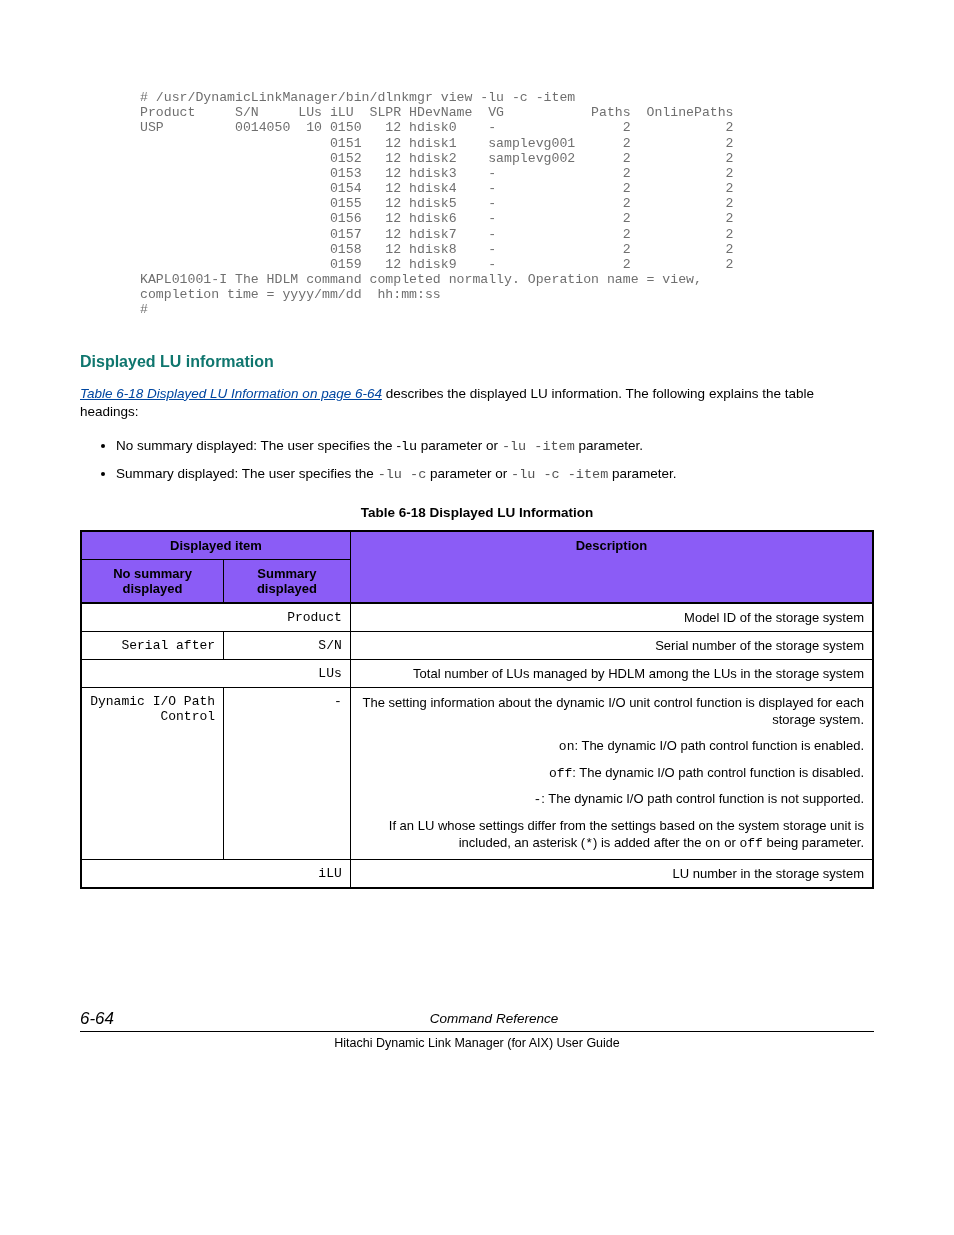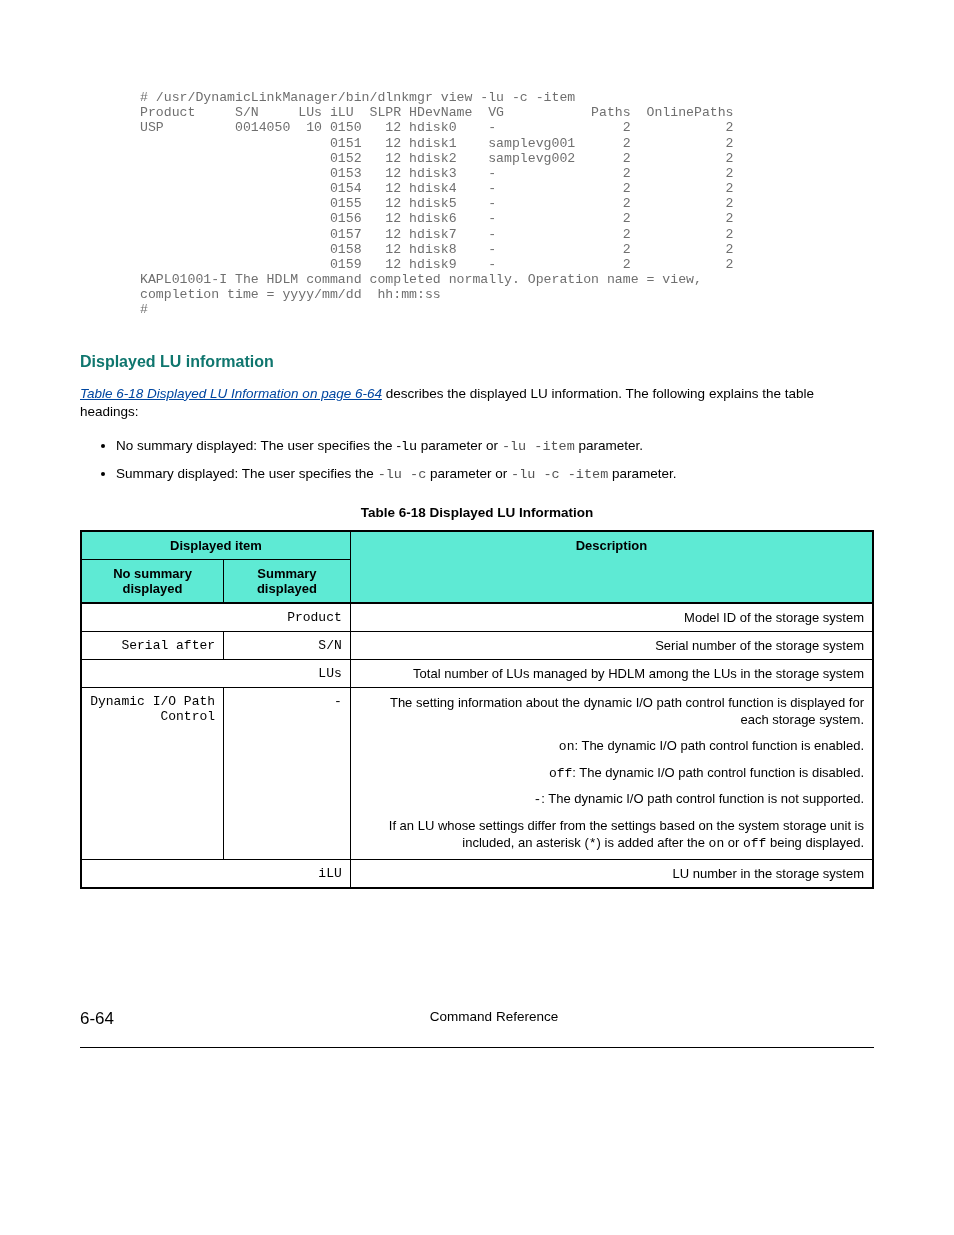--- a/index.html
+++ b/index.html
@@ -65,36 +65,37 @@
     font-size: 13px;
     table-layout: fixed;
   }
   table.info th, table.info td {
     border: 1px solid #000;
     padding: 6px 8px;
     vertical-align: top;
     text-align: right;
   }
   table.info thead th {
-    background: #5eead4;
+    background: #8b5cf6;
     text-align: center;
     font-weight: bold;
   }
   table.info thead { border: 2px solid #000; }
   table.info { border: 2px solid #000; }
   .desc p { margin: 0 0 8px 0; line-height: 1.35; }
   .desc p:last-child { margin-bottom: 0; }
   .footer {
     margin-top: 120px;
   }
   .footer-row {
     display: flex;
-    align-items: flex-start;
+    align-items: center;
     border-bottom: 1px solid #000;
-    padding-bottom: 18px;
+    padding-bottom: 2px;
+    font-style: italic;
   }
   .page-num { font-size: 17px; flex: 0 0 auto; }
   .footer-center { flex: 1 1 auto; text-align: center; font-size: 13.5px; }
   .footer-sub { text-align: center; font-size: 12.5px; margin-top: 4px; }
 </style>
 </head>
 <body>
 <div class="page">
 
 <div class="code-block"># /usr/DynamicLinkManager/bin/dlnkmgr view -lu -c -item
@@ -157,34 +158,35 @@
       <td>Serial number of the storage system</td>
     </tr>
     <tr>
       <td colspan="2" class="mono">LUs</td>
       <td>Total number of LUs managed by HDLM among the LUs in the storage system</td>
     </tr>
     <tr>
       <td class="mono">Dynamic I/O Path Control</td>
       <td class="mono">-</td>
       <td class="desc">
-        <p>The setting information about the dynamic I/O path control function is displayed for each storage system.</p>
+        <p>The setting information about the dynamic I/O unit control function is displayed for each storage system.</p>
         <p><span class="mono">on</span><span>: The dynamic I/O path control function is enabled.</span></p>
         <p><span class="mono">off</span><span>: The dynamic I/O path control function is disabled.</span></p>
         <p><span class="mono">-</span><span>: The dynamic I/O path control function is not supported.</span></p>
-        <p><span>If an LU whose settings differ from the settings based on the system storage unit is included, an asterisk (</span><span class="mono">*</span><span>) is added after the </span><span class="mono">on</span><span> or </span><span class="mono">off</span><span> being displayed.</span></p>
+        <p><span>If an LU whose settings differ from the settings based on the system storage unit is included, an asterisk (</span><span class="mono">*</span><span>) is added after the </span><span class="mono">on</span><span> or </span><span class="mono">off</span><span> being parameter.</span></p>
       </td>
     </tr>
     <tr>
       <td colspan="2" class="mono">iLU</td>
       <td>LU number in the storage system</td>
     </tr>
   </tbody>
 </table>
 
 <div class="footer">
   <div class="footer-row">
     <div class="page-num">6-64</div>
     <div class="footer-center">Command Reference</div>
   </div>
+  <div class="footer-sub">Hitachi Dynamic Link Manager (for AIX) User Guide</div>
 </div>
 
 </div>
 
 </body></html>

